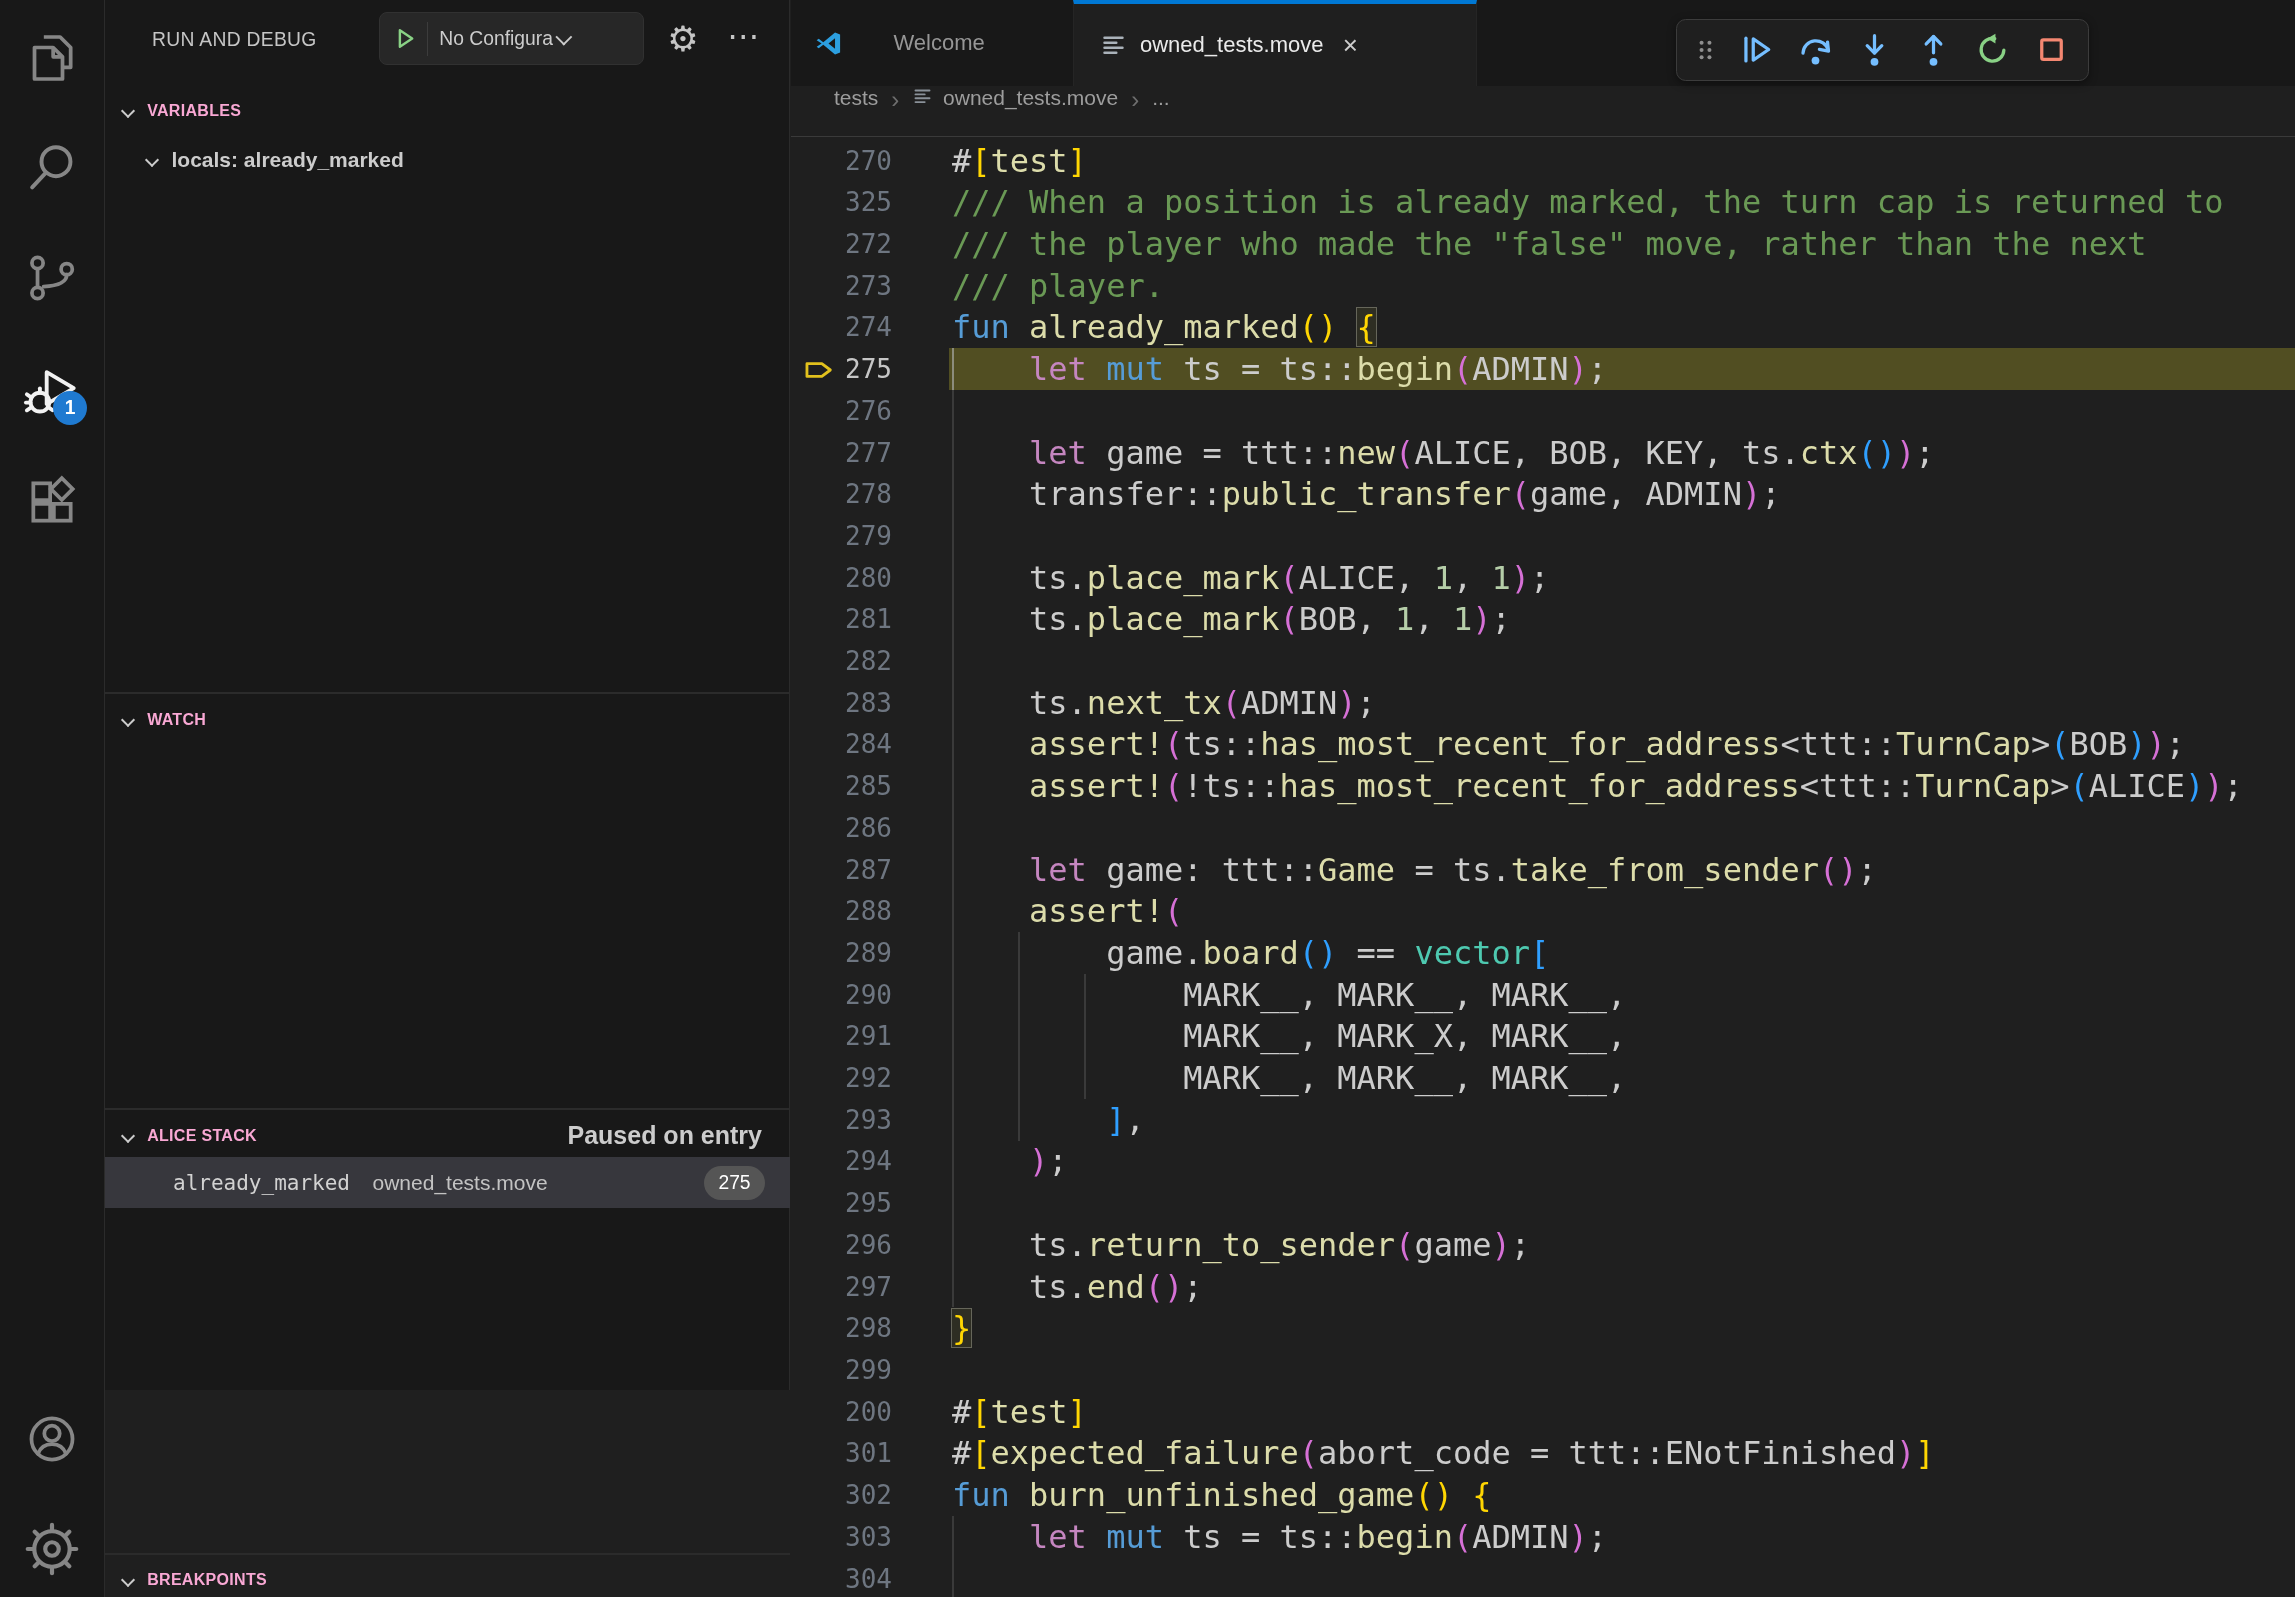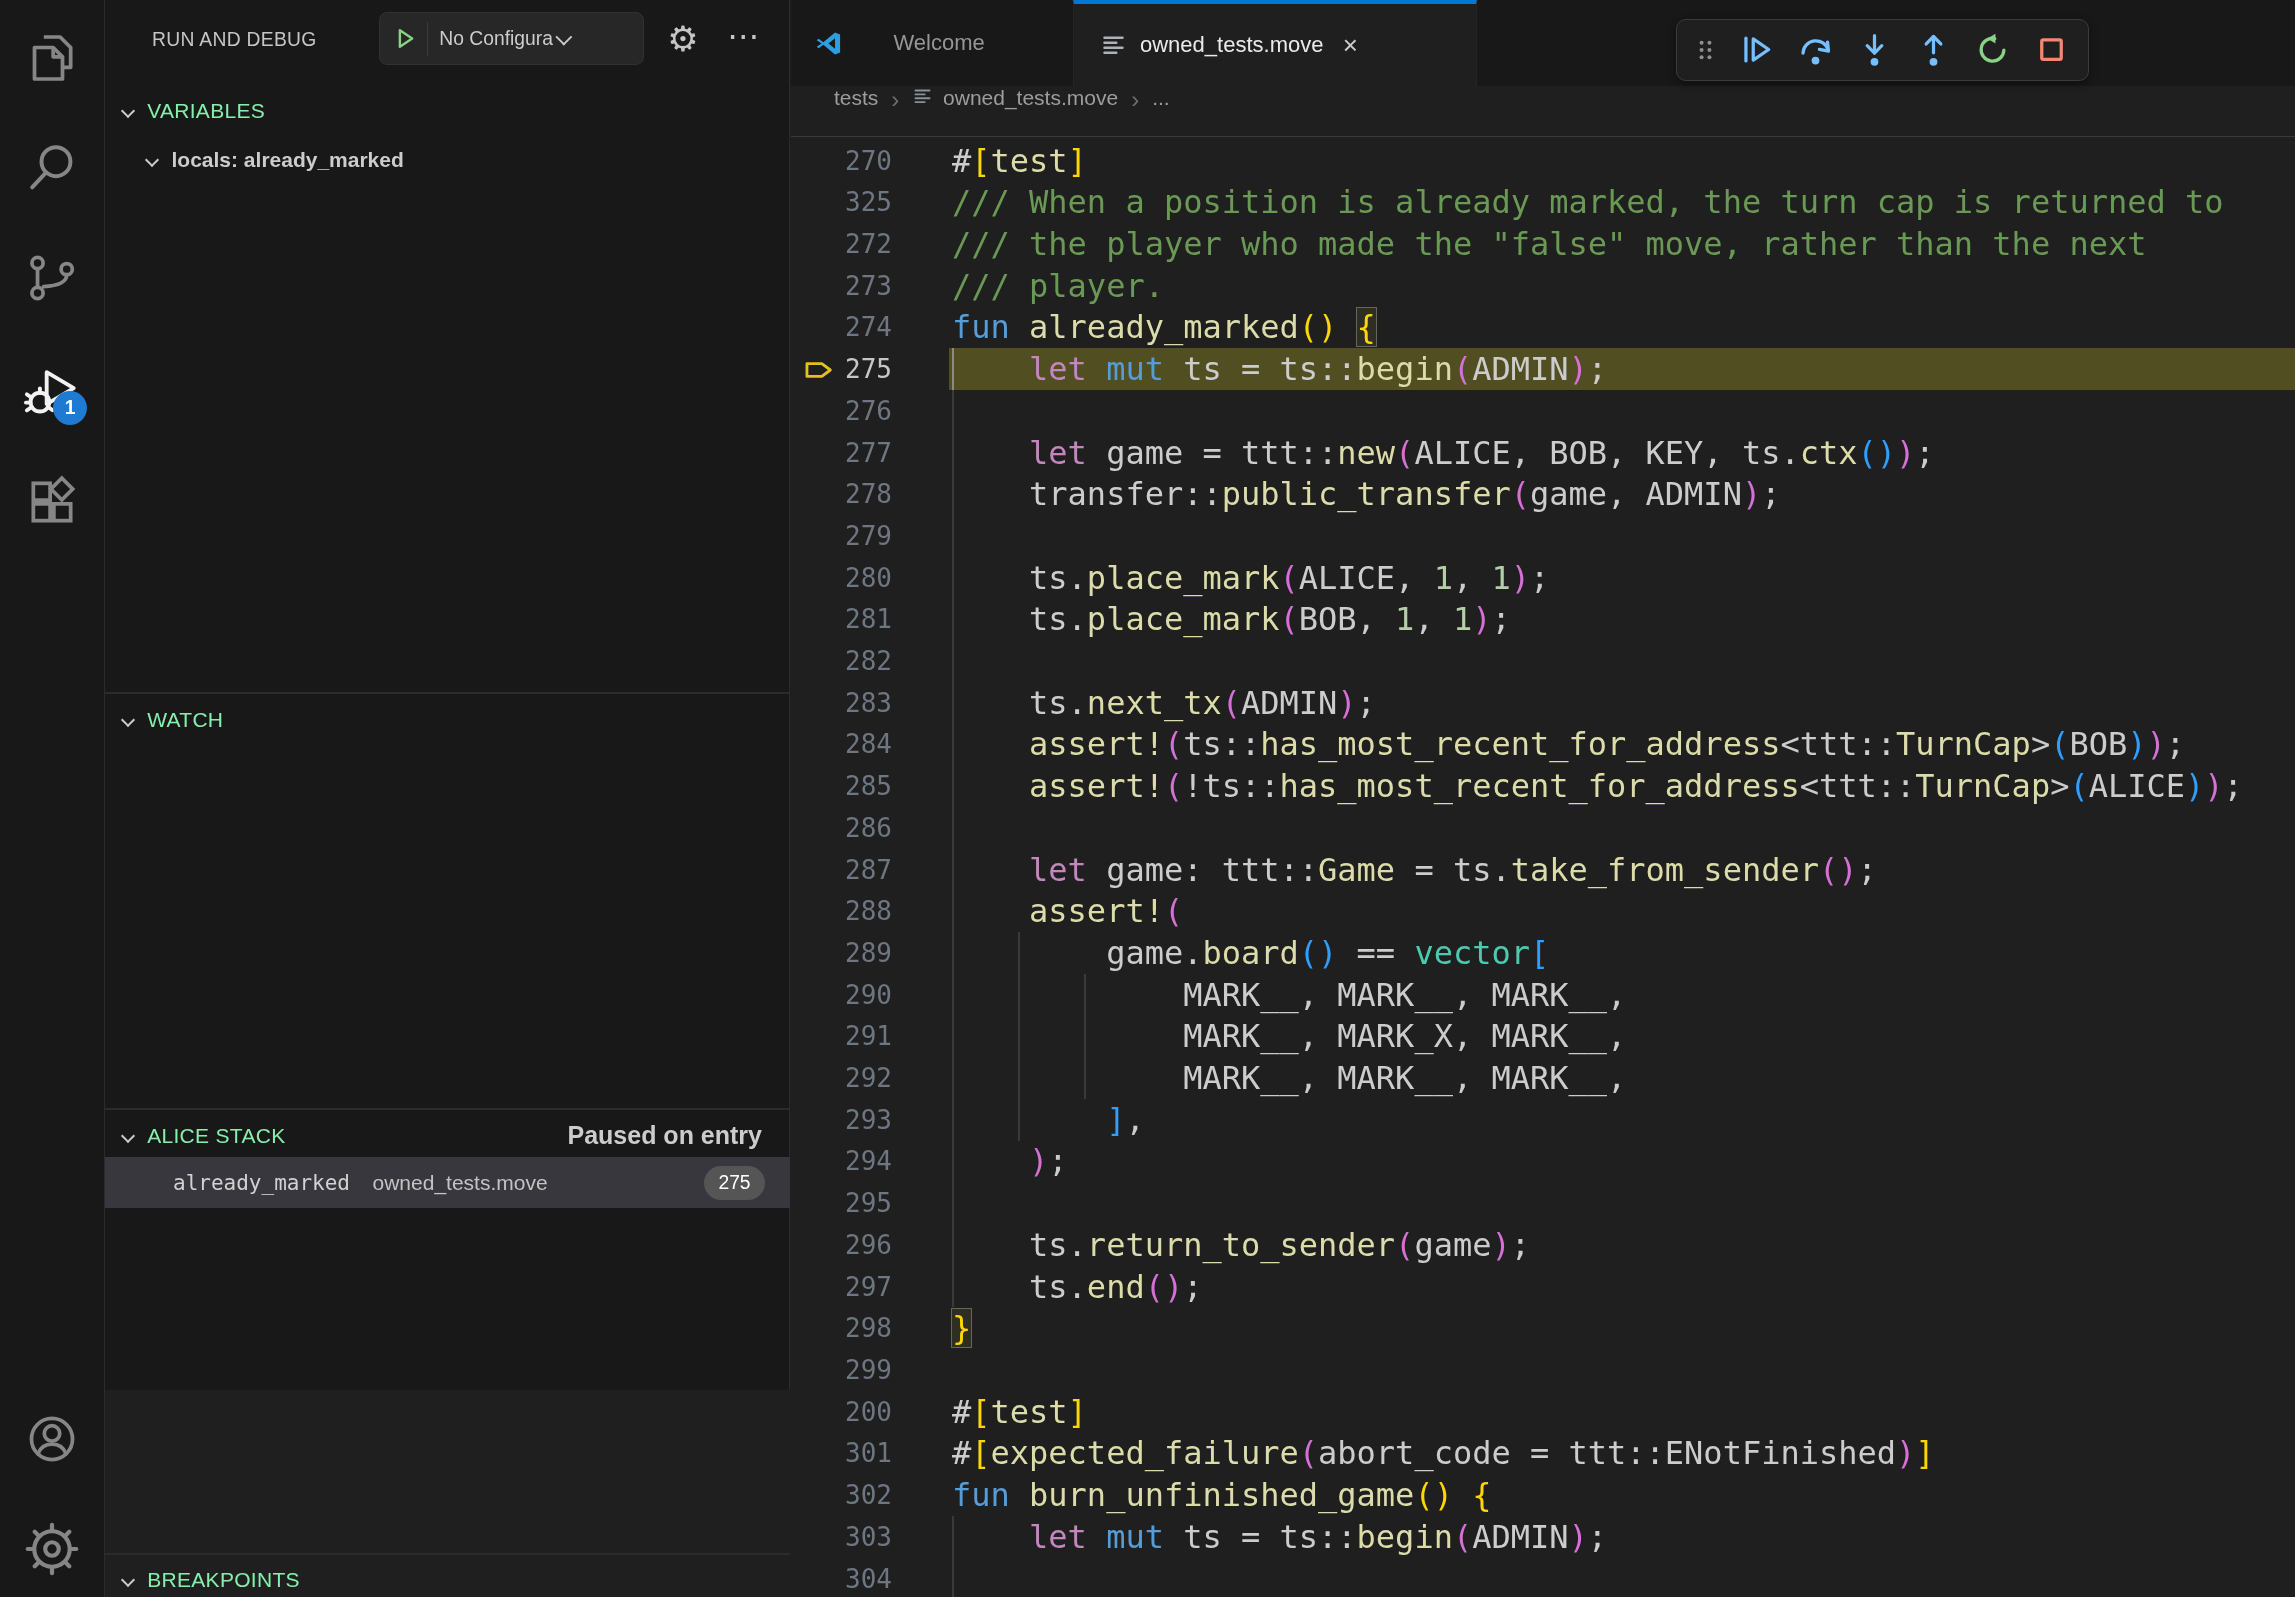--- a/index.html
+++ b/index.html
@@ -18,21 +18,21 @@
   .run-config{position:absolute;left:274px;top:12px;width:263px;height:51px;background:#272727;border:0.8px solid #313131;border-radius:8px;display:flex;align-items:center;}
   .run-config .playbox{width:47px;display:flex;align-items:center;justify-content:center;border-right:0.8px solid #3c3c3c;height:34px;}
   .cfg-label{margin-left:11.3px;font-size:19.3px;color:#cccccc;white-space:nowrap;overflow:hidden;max-width:137px;}
   .cfg-chev{margin-left:4.8px;}
   .chevron{display:inline-block;width:9.7px;height:9.7px;border-right:2.1px solid #cccccc;border-bottom:2.1px solid #cccccc;transform:rotate(45deg);margin-top:-4.8px;}
   .hdr-gear{position:absolute;left:557px;top:17.7px;width:42px;height:42px;color:#c5c5c5;font-size:35px;line-height:42px;text-align:center;}
   .hdr-more{position:absolute;left:618px;top:14.5px;width:42px;height:42px;color:#c5c5c5;font-size:32px;line-height:42px;text-align:center;letter-spacing:1.6px;}
 
   .section-header{position:absolute;left:0;width:685px;height:45px;display:flex;align-items:center;}
   .section-header .chevron{margin:0 14.5px 0 17.7px;width:8px;height:8px;border-color:#cccccc;}
-  .section-label{font-size:21px;font-weight:400;color:#86efac;letter-spacing:0.3px;}
+  .section-label{font-size:16px;font-weight:700;color:#f9a8d4;letter-spacing:0.3px;}
   .section-divider{position:absolute;left:0;width:685px;height:1.6px;background:#2b2b2b;}
   .scope-row{position:absolute;left:0;width:685px;height:45px;display:flex;align-items:center;}
   .scope-row .chevron{margin:0 14.5px 0 42px;width:8px;height:8px;}
   .scope-label{font-size:21px;font-weight:600;color:#cccccc;}
   .paused-status{position:absolute;right:28px;top:0;height:45px;display:flex;align-items:center;font-size:25px;font-weight:700;color:#cccccc;margin-left:17px;}
   .frame-row{position:absolute;left:0;width:685px;height:51px;background:#37373d;display:flex;align-items:center;}
   .frame-fn{margin-left:68px;font-family:"DejaVu Sans Mono",monospace;font-size:21px;color:#d2d2d2;}
   .frame-file{margin-left:22.5px;font-size:21px;color:#c3c3c3;}
   .frame-line-badge{position:absolute;right:25px;min-width:35px;padding:0 13px;height:34px;border-radius:17px;background:#555555;color:#ffffff;font-size:19.3px;display:flex;align-items:center;justify-content:center;}
 

